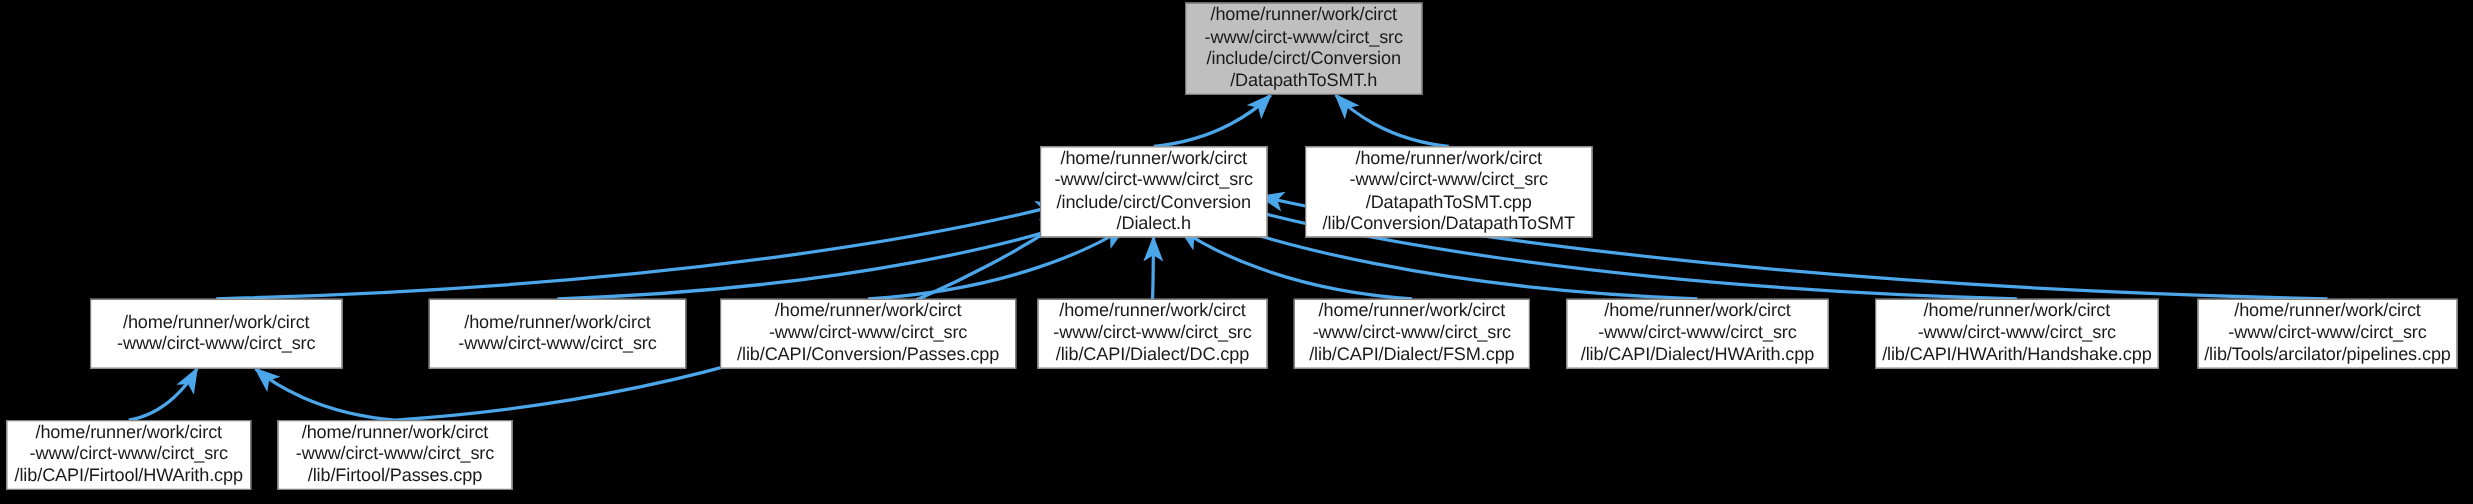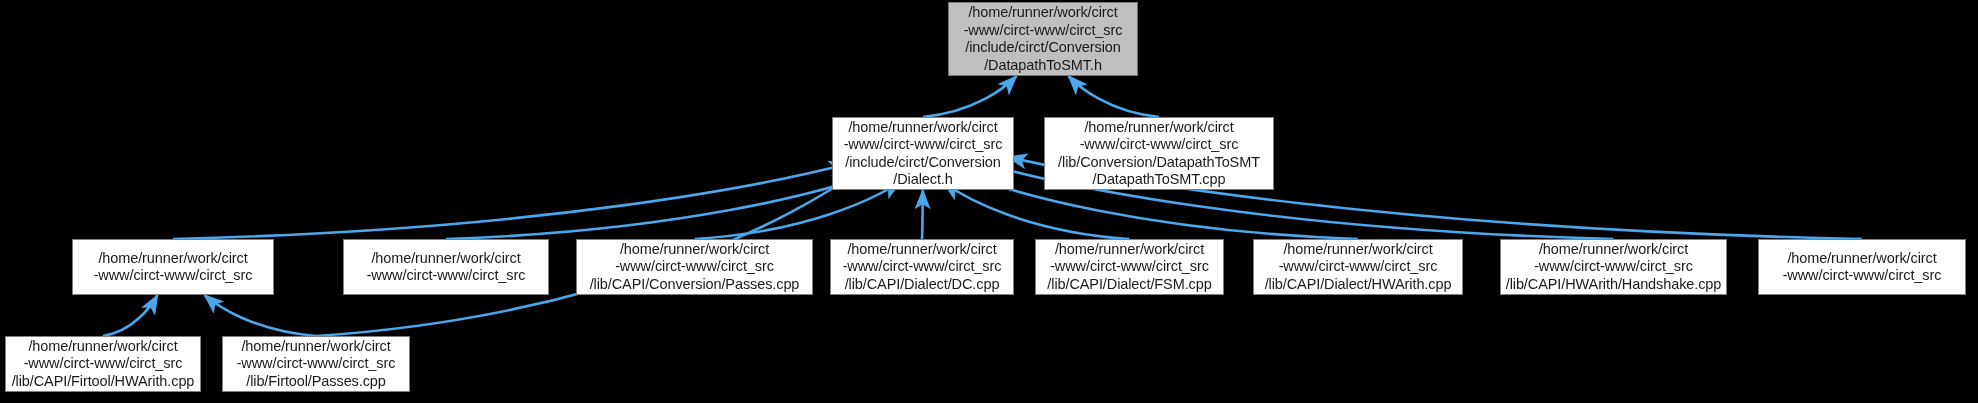--- a/index.html
+++ b/index.html
@@ -72,25 +72,25 @@
         <path d="M1613.5,239 C1271.7024999999999,230.2199 1066.6239999999998,186.31939999999997 992.05,165.83249999999998" marker-end="url(#ah)"></path>
         <path d="M1862,239 C1392.3,229.1762 1110.48,180.0572 1008,157.135" marker-end="url(#ah)"></path>
         <path d="M316,336 C616.4649999999999,315.9306 796.7439999999999,215.5836 862.3,168.755" marker-end="url(#ah)"></path>
         <path d="M103,336 C133.03,331.08 151.048,306.48 157.6,295" marker-end="url(#ah)"></path>
         <path d="M316,336 C254.653,331.08 217.84480000000002,306.48 204.46,295" marker-end="url(#ah)"></path>
       </g>
   </svg>
   <div id="node-layer">
       <div class="node root" style="left: 948px; top: 2px; width: 190px; height: 74px;"><span class="ln">/home/runner/work/circt</span><span class="ln">-www/circt-www/circt_src</span><span class="ln">/include/circt/Conversion</span><span class="ln">/DatapathToSMT.h</span></div>
       <div class="node" style="left: 832px; top: 117px; width: 182px; height: 73px;"><span class="ln">/home/runner/work/circt</span><span class="ln">-www/circt-www/circt_src</span><span class="ln">/include/circt/Conversion</span><span class="ln">/Dialect.h</span></div>
-      <div class="node" style="left: 1044px; top: 117px; width: 230px; height: 73px;"><span class="ln">/home/runner/work/circt</span><span class="ln">-www/circt-www/circt_src</span><span class="ln">/lib/Conversion/DatapathToSMT</span><span class="ln">/DatapathToSMT.cpp</span></div>
+      <div class="node" style="left: 1044px; top: 117px; width: 230px; height: 73px;"><span class="ln">/home/runner/work/circt</span><span class="ln">-www/circt-www/circt_src</span><span class="ln">/DatapathToSMT.cpp</span><span class="ln">/lib/Conversion/DatapathToSMT</span></div>
       <div class="node" style="left: 72px; top: 239px; width: 202px; height: 56px;"><span class="ln">/home/runner/work/circt</span><span class="ln">-www/circt-www/circt_src</span></div>
       <div class="node" style="left: 343px; top: 239px; width: 206px; height: 56px;"><span class="ln">/home/runner/work/circt</span><span class="ln">-www/circt-www/circt_src</span></div>
       <div class="node" style="left: 576px; top: 239px; width: 237px; height: 56px;"><span class="ln">/home/runner/work/circt</span><span class="ln">-www/circt-www/circt_src</span><span class="ln">/lib/CAPI/Conversion/Passes.cpp</span></div>
       <div class="node" style="left: 830px; top: 239px; width: 184px; height: 56px;"><span class="ln">/home/runner/work/circt</span><span class="ln">-www/circt-www/circt_src</span><span class="ln">/lib/CAPI/Dialect/DC.cpp</span></div>
       <div class="node" style="left: 1035px; top: 239px; width: 189px; height: 56px;"><span class="ln">/home/runner/work/circt</span><span class="ln">-www/circt-www/circt_src</span><span class="ln">/lib/CAPI/Dialect/FSM.cpp</span></div>
       <div class="node" style="left: 1253px; top: 239px; width: 210px; height: 56px;"><span class="ln">/home/runner/work/circt</span><span class="ln">-www/circt-www/circt_src</span><span class="ln">/lib/CAPI/Dialect/HWArith.cpp</span></div>
       <div class="node" style="left: 1500px; top: 239px; width: 227px; height: 56px;"><span class="ln">/home/runner/work/circt</span><span class="ln">-www/circt-www/circt_src</span><span class="ln">/lib/CAPI/HWArith/Handshake.cpp</span></div>
-      <div class="node" style="left: 1758px; top: 239px; width: 208px; height: 56px;"><span class="ln">/home/runner/work/circt</span><span class="ln">-www/circt-www/circt_src</span></div>
+      <div class="node" style="left: 1758px; top: 239px; width: 208px; height: 56px;"><span class="ln">/home/runner/work/circt</span><span class="ln">-www/circt-www/circt_src</span><span class="ln">/lib/Tools/arcilator/pipelines.cpp</span></div>
       <div class="node" style="left: 5px; top: 336px; width: 196px; height: 56px;"><span class="ln">/home/runner/work/circt</span><span class="ln">-www/circt-www/circt_src</span><span class="ln">/lib/CAPI/Firtool/HWArith.cpp</span></div>
       <div class="node" style="left: 222px; top: 336px; width: 188px; height: 56px;"><span class="ln">/home/runner/work/circt</span><span class="ln">-www/circt-www/circt_src</span><span class="ln">/lib/Firtool/Passes.cpp</span></div>
     </div>
 </div>
 
 </body></html>

